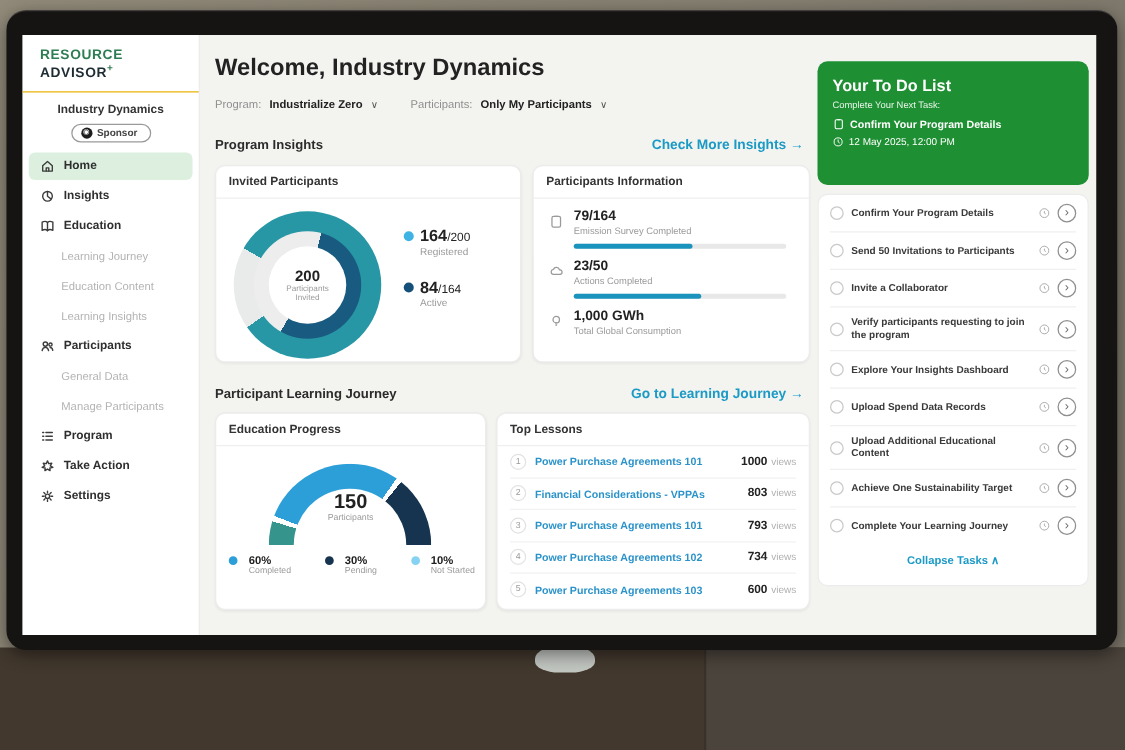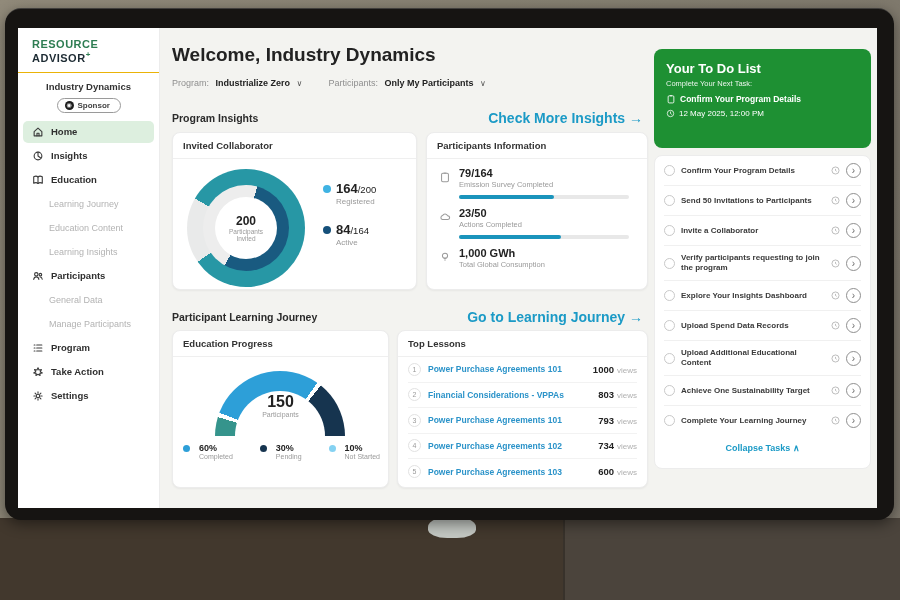--- a/index.html
+++ b/index.html
@@ -31,21 +31,21 @@
 
   
   .main { position:absolute; left:142px; top:0; width:495px; height:480px; }
   .welcome { position:absolute; left:12px; top:16px; font-size:19px; font-weight:700; color:#222; }
   .filters { position:absolute; left:12px; top:50px; display:flex; gap:26px; align-items:center; }
   .f-label { color:#8f8f8f; font-size:9px; }
   .f-value { font-weight:700; color:#222; font-size:9px; margin-left:4px;margin-top:36px; }
   .f-caret { color:#555; font-size:8px; margin-left:4px; }
   .sec-head { position:absolute; display:flex; justify-content:space-between; align-items:center; left:12px; width:471px; }
   .sec-title { font-weight:700; font-size:10.5px; color:#2b2b2b; }
-  .sec-link { color:#1b9ac6; font-weight:700; font-size:14px; cursor:pointer; }
+  .sec-link { color:#1b9ac6; font-weight:700; font-size:11px; cursor:pointer; }
 
   .card { position:absolute; background:#fff; border:1px solid #ececec; border-radius:8px; box-shadow:0 1px 2px rgba(0,0,0,.05); }
   .card-title { padding:7px 10px; font-weight:700; font-size:9.5px; color:#333; border-bottom:1px solid #efefef; }
 
   
   .donut-wrap { position:absolute; left:14px; top:36px; width:118px; height:118px; }
   .donut-outer { position:absolute; width:118px; height:118px; border-radius:50%;
     background:conic-gradient(from 300deg,#2797a5 0 295deg,#e9eaea 295deg 360deg); }
   .donut-inner { position:absolute; left:16px; top:16px; width:86px; height:86px; border-radius:50%;
     background:conic-gradient(from 15deg,#195a80 0 195deg,#ededed 195deg 360deg); }
@@ -216,21 +216,21 @@
             <span class="f-caret">∨</span>
           </div>
         </div>
 
         <div class="sec-head" style="top:82px;">
           <span class="sec-title">Program Insights</span>
           <span class="sec-link">Check More Insights →</span>
         </div>
 
         <div class="card" style="left:12px; top:104px; width:245px; height:158px;">
-          <div class="card-title">Invited Collaborator</div>
+          <div class="card-title">Invited Participants</div>
           <div class="donut-wrap">
             <div class="donut-outer"></div>
             <div class="donut-inner"></div>
             <div class="donut-hole">
               <span class="v">200</span>
               <span class="l">Participants Invited</span>
             </div>
           </div>
           <div class="inv-legend">
             <div class="leg-row">

